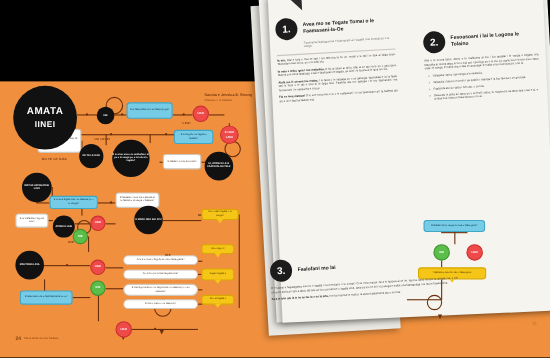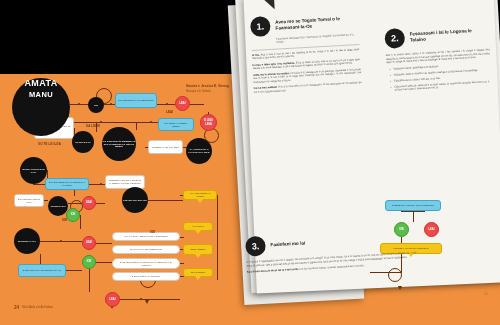--- a/index.html
+++ b/index.html
@@ -14,21 +14,21 @@
   .sheet{position:absolute;background:#f3f1ec;box-shadow:-2px 2px 6px rgba(0,0,0,.35);}
   .sheet-a{left:243px;top:-14px;width:262px;height:300px;transform:rotate(-3.2deg);background:#f4f2ed;}
   .sheet-b{left:236px;top:2px;width:120px;height:300px;transform:rotate(-3.2deg);background:#e9e7e2;}
   .sheet-c{left:250px;top:-10px;width:250px;height:298px;transform:rotate(-2.6deg);background:#f6f4ef;}
 
   .corner-fold{position:absolute;left:248px;top:-16px;width:0;height:0;
     border-left:26px solid transparent;border-top:26px solid #2b2b2b;transform:rotate(-3deg);}
 
   
   .title-bubble{position:absolute;left:12px;top:78px;width:58px;height:58px;border-radius:50%;
-    background:#111;color:#fff;display:flex;flex-direction:column;align-items:center;justify-content:flex-start;
+    background:#111;color:#fff;display:flex;flex-direction:column;align-items:center;justify-content:center;
     font-weight:bold;font-size:9px;letter-spacing:.4px;line-height:11px;text-align:center;z-index:6;}
   .title-bubble .l2{font-size:7.5px;}
 
   .credit{position:absolute;left:186px;top:84px;width:66px;z-index:6;color:#7a3a10;}
   .credit .by{font-size:3.4px;font-weight:bold;line-height:4.6px;}
   .credit .sub{font-size:2.6px;line-height:3.4px;opacity:.85;margin-top:1px;}
 
   
   .node{position:absolute;z-index:5;box-sizing:border-box;}
   .circ{border-radius:50%;display:flex;align-items:center;justify-content:center;text-align:center;
@@ -92,21 +92,21 @@
   <div class="black-band"></div>
   <div class="orange-panel"></div>
 
   <div class="sheet sheet-b"></div>
   <div class="sheet sheet-a"></div>
   <div class="sheet sheet-c"></div>
   <div class="corner-fold"></div>
 
   <div class="title-bubble">
     <span>AMATA</span>
-    <span class="l2">MANU</span>
+    <span class="l2">IINEI</span>
   </div>
 
   <div class="credit">
     <div class="by">Saunia e Jessica E. Strong</div>
     <div class="sub">Mataupu o le Talalelei</div>
   </div>
 
   <div id="lines">
       <div class="ln lnh" style="left: 70px; top: 104px; width: 20px; height: 1px;"></div>
       <div class="ln lnh" style="left: 104px; top: 104px; width: 11px; height: 1px;"></div>

